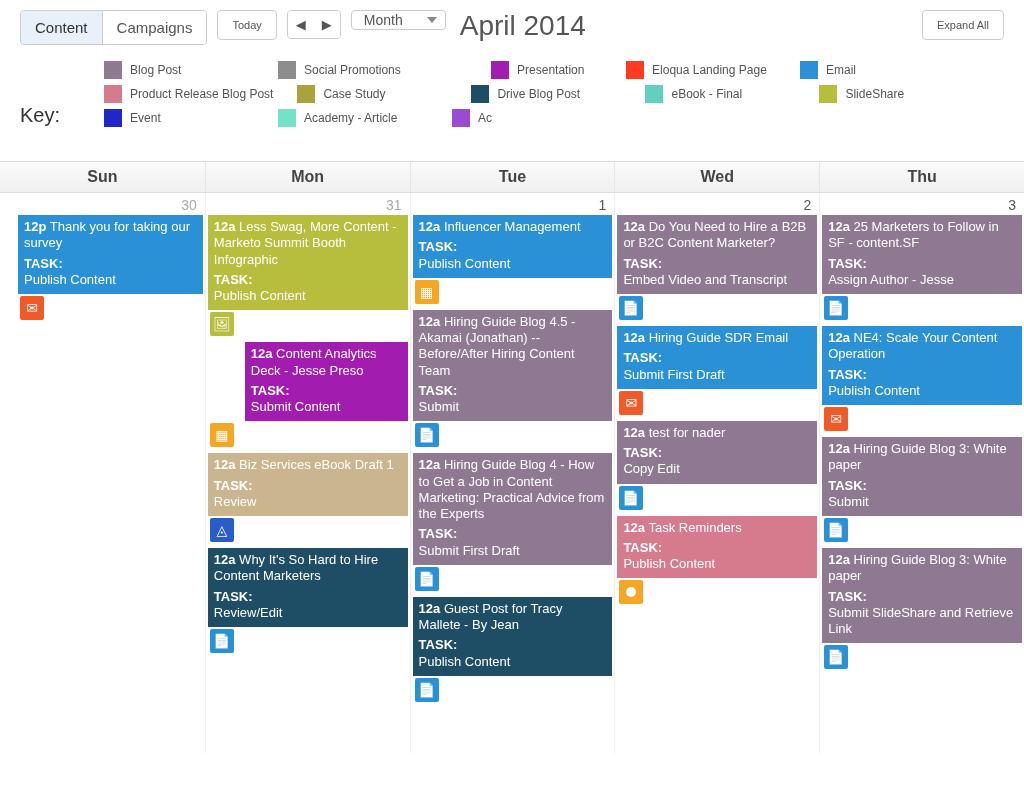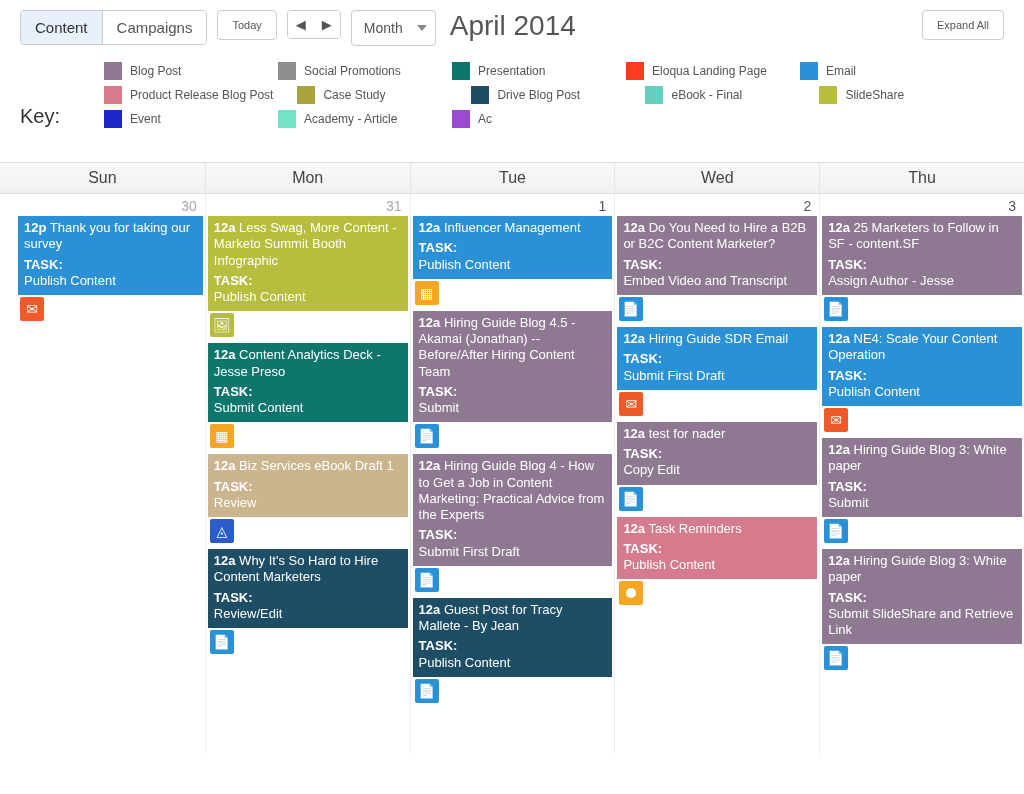--- a/index.html
+++ b/index.html
@@ -62,22 +62,22 @@
       cursor: pointer;
       color: #555;
     }
 
     .select-wrap {
       border: 1px solid #ccc;
       border-radius: 4px;
       display: inline-flex;
       align-items: center;
       padding: 0 8px 0 12px;
-      height: 36px;
-      gap: 14px;
+      height: 20px;
+      gap: 24px;
       cursor: pointer;
       color: #555;
     }
     .caret {
       width: 0; height: 0;
       border-left: 5px solid transparent;
       border-right: 5px solid transparent;
       border-top: 6px solid #888;
     }
 
@@ -131,21 +131,21 @@
     .cal-head {
       display: grid;
       grid-template-columns: repeat(5, 1fr);
       border-top: 1px solid #ddd;
       border-bottom: 1px solid #ddd;
     }
     .cal-head-cell {
       text-align: center;
       padding: 6px 0;
       font-size: 16px;
-      font-weight: 400;
+      font-weight: 700;
       color: #444;
       background: linear-gradient(#fafafa, #f0f0f0);
       border-left: 1px solid #e5e5e5;
     }
     .cal-head-cell:first-child { border-left: none; }
 
     .cal-body {
       display: grid;
       grid-template-columns: repeat(5, 1fr);
     }
@@ -185,21 +185,21 @@
       width: 24px; height: 24px;
       align-items: center; justify-content: center;
       border-radius: 2px;
       color: #fff;
       font-size: 14px;
     }
 
     
     .c-blog       { background: #8f7992; } 
     .c-social     { background: #8d8d8d; }
-    .c-pres       { background: #0f766e; } 
+    .c-pres       { background: #a21caf; margin-left: 39px; } 
     .c-eloqua     { background: #ff3b1f; }
     .c-email      { background: #2a91d6; } 
     .c-release    { background: #d67a8e; } 
     .c-case       { background: #a9a23d; }
     .c-drive      { background: #1e4e66; } 
     .c-ebook      { background: #62cfbf; }
     .c-info       { background: #b7bd3c; } 
     .c-event      { background: #2026c9; }
     .c-academy    { background: #72e3c6; }
     .c-acplus     { background: #9a4bd1; }

